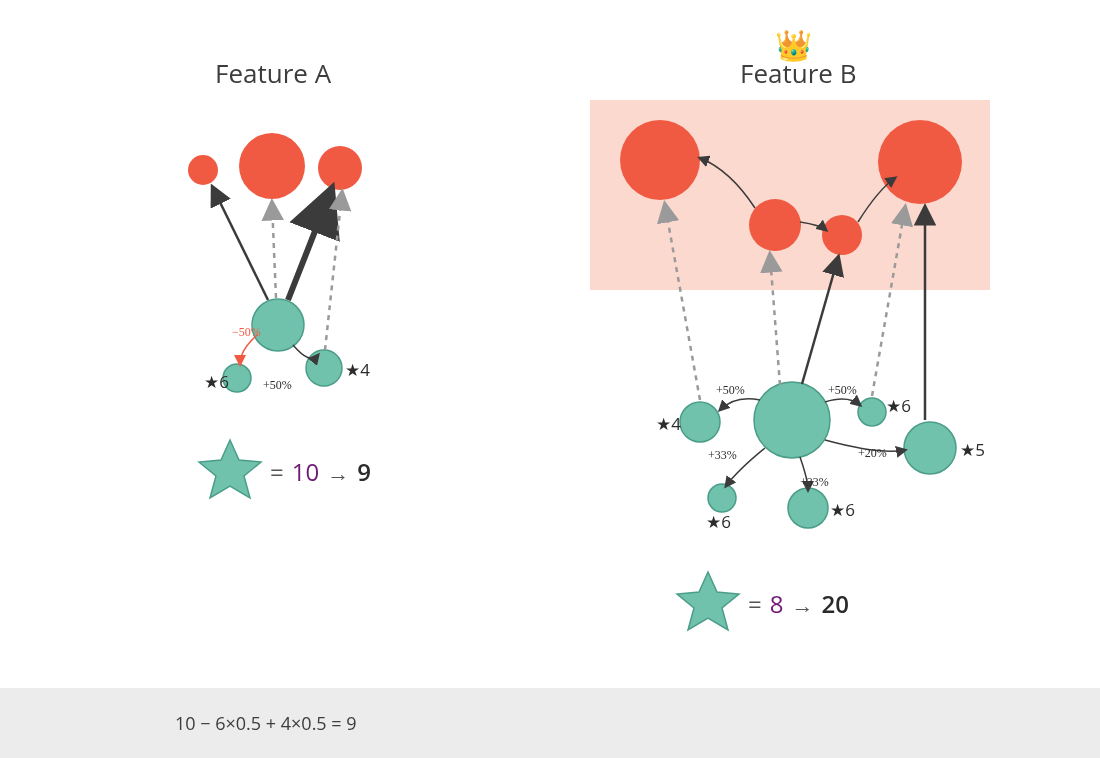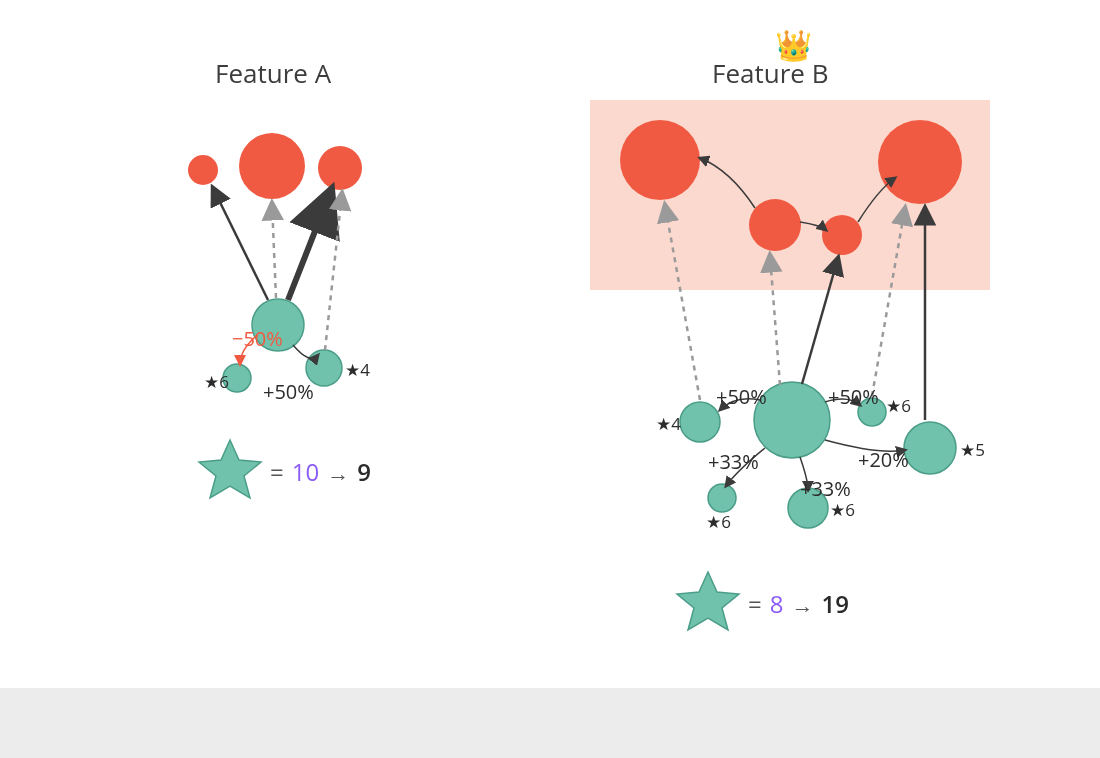--- a/index.html
+++ b/index.html
@@ -23,37 +23,38 @@
     color: #3d3d3d;
   }
   .star-label {
     position: absolute;
     font-size: 17px;
     color: #2c2c2c;
     white-space: nowrap;
   }
   .pct-label {
     position: absolute;
-    font-size: 20px;
+    font-size: 12px;
     color: #2c2c2c;
     white-space: nowrap;
+    font-family: Liberation Serif, serif;
   }
   .pct-label.neg {
     color: #f15a42;
   }
   .score-line {
     position: absolute;
     display: flex;
     align-items: center;
     gap: 8px;
     font-size: 24px;
     color: #3d3d3d;
   }
   .score-line .eq { color:#555; }
-  .score-line .old { color:#8b5cf6; }
+  .score-line .old { color:#701a75; }
   .score-line .arrow { color:#555; font-size:22px; }
   .score-line .new { font-weight:600; color:#2a2a2a; }
   .footer {
     position: absolute;
     left: 0;
     bottom: 0;
     width: 1100px;
     height: 70px;
     background: #ececec;
     display: flex;
@@ -65,21 +66,21 @@
     color: #3d3d3d;
     white-space: nowrap;
   }
 </style>
 </head>
 <body>
 
 <div class="stage">
 
   <div class="title" style="left:215px; top:55px;">Feature A</div>
-  <div class="title" style="left:712px; top:55px;">Feature B</div>
+  <div class="title" style="left:740px; top:55px;">Feature B</div>
 
   <div style="position:absolute; left:775px; top:24px; font-size:30px;">👑</div>
 
   <div style="position:absolute; left:590px; top:100px; width:400px; height:190px; background:#fcd9ce;"></div>
 
   <svg width="1100" height="758" style="position:absolute; left:0; top:0; pointer-events:none;">
     <defs>
       <marker id="arrSolid" markerWidth="9" markerHeight="9" refX="7" refY="4.5" orient="auto">
         <path d="M0,0 L9,4.5 L0,9 Z" fill="#3b3b3b"></path>
       </marker>
@@ -168,19 +169,20 @@
     <span class="eq">=</span>
     <span class="old">10</span>
     <span class="arrow">→</span>
     <span class="new">9</span>
   </div>
 
   <div class="score-line" style="left:748px; top:587px;">
     <span class="eq">=</span>
     <span class="old">8</span>
     <span class="arrow">→</span>
-    <span class="new">19</span>
+    <span class="new">20</span>
   </div>
 
   <div class="footer">
+    <div class="calc" style="left:175px;">10 − 6×0.5 + 4×0.5 = 9</div>
   </div>
 
 </div>
 
 </body></html>

